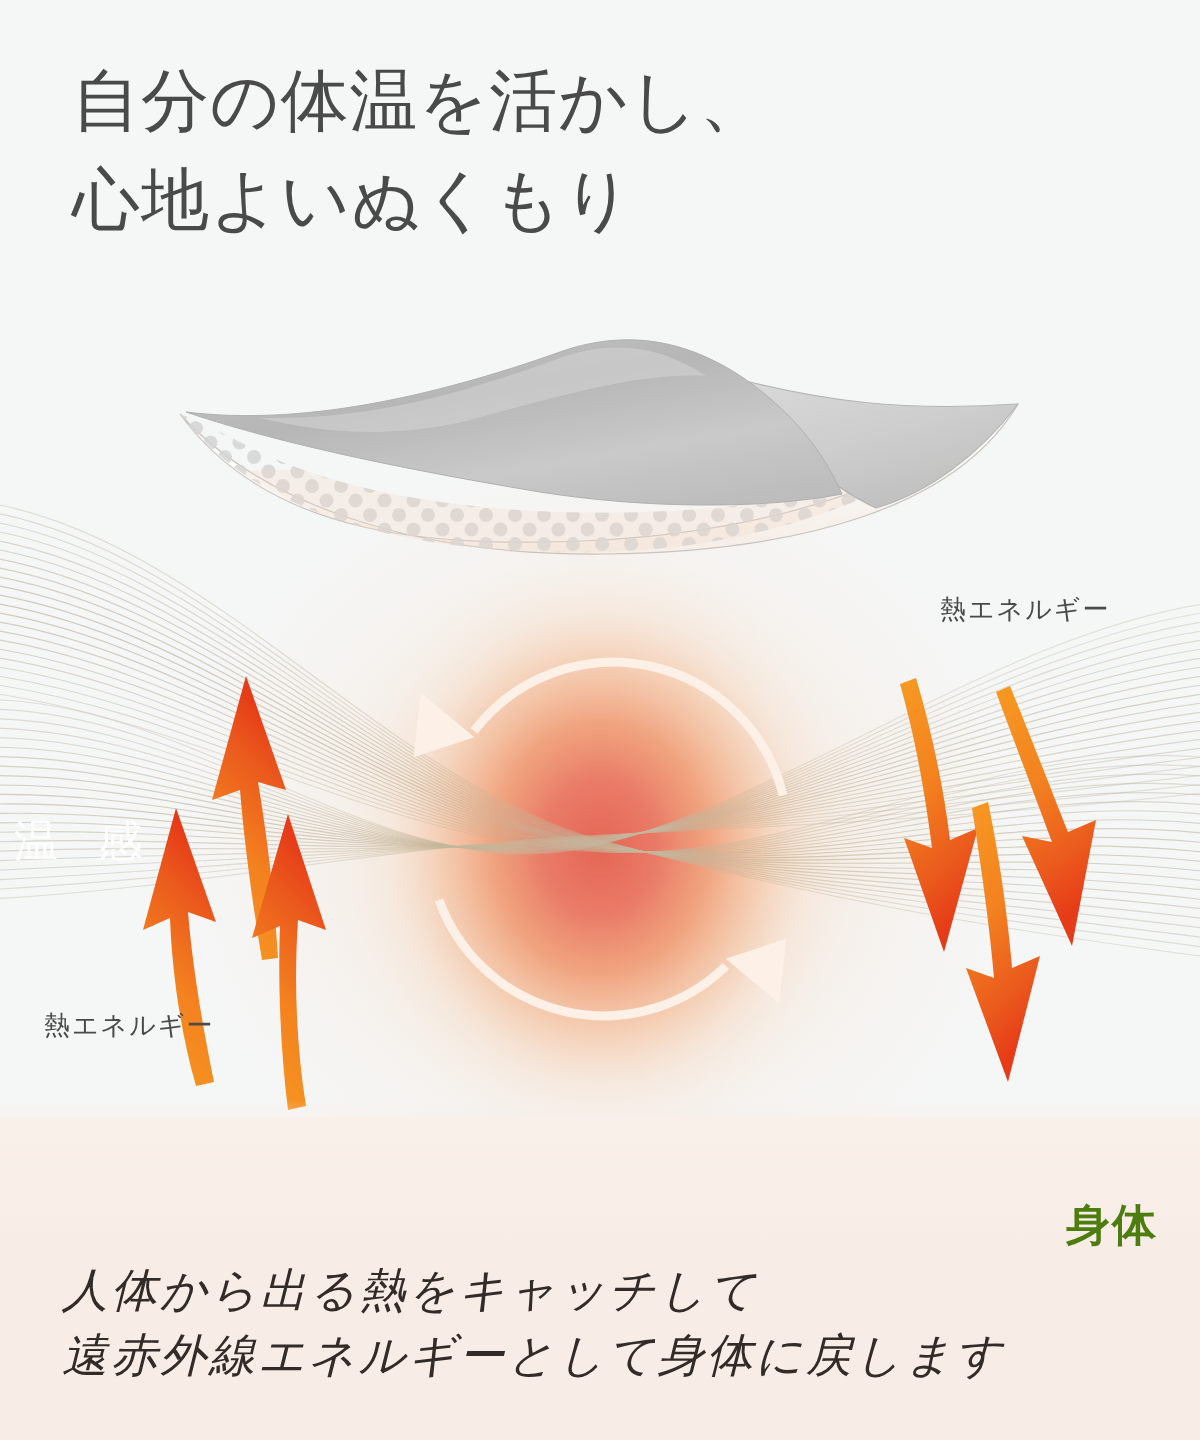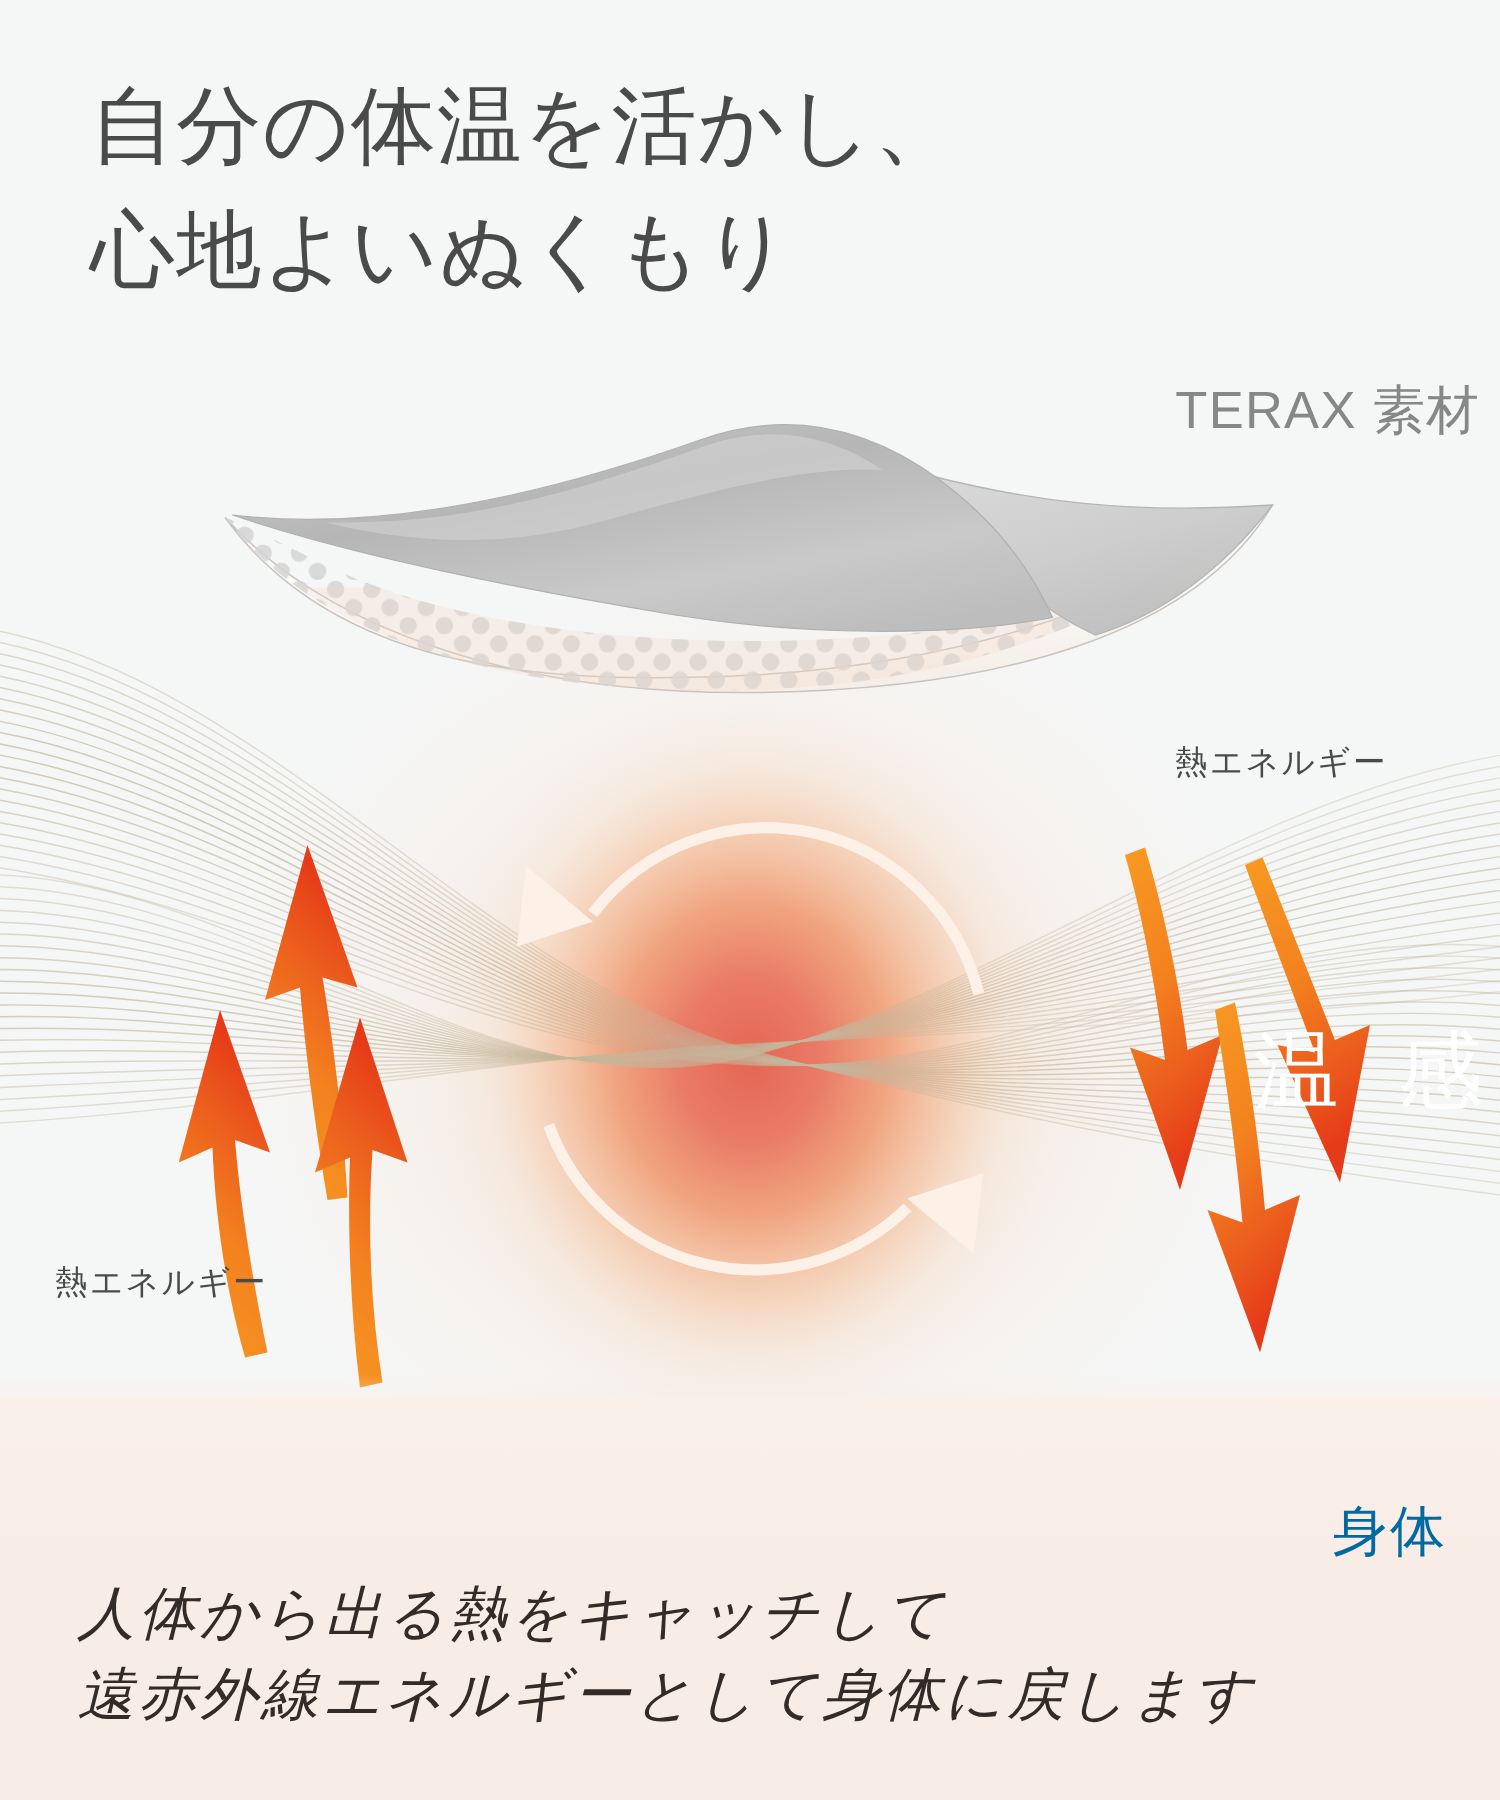--- a/index.html
+++ b/index.html
@@ -39,26 +39,26 @@
   .lbl-heat-right{
     position:absolute;left:940px;top:592px;
     font-size:26px;color:#4a4a4a;letter-spacing:2px;
   }
   .lbl-heat-left{
     position:absolute;left:44px;top:1008px;
     font-size:26px;color:#4a4a4a;letter-spacing:2px;
   }
   .lbl-body{
     position:absolute;right:42px;top:1196px;
-    font-size:44px;color:#0369a1;letter-spacing:2px;font-weight:400;
+    font-size:44px;color:#4d7c0f;letter-spacing:2px;font-weight:700;
   }
   .lbl-onkan{
     position:absolute;left:0;right:0;top:812px;
-    text-align:right;
-    font-size:68px;color:#ffffff;letter-spacing:14px;
+    text-align:left;
+    font-size:44px;color:#ffffff;letter-spacing:14px;
     text-indent:14px;font-weight:400;
   }
 
   
   .bottom-copy{
     position:absolute;left:62px;top:1258px;
     font-family:"Liberation Serif","DejaVu Serif",serif;
     font-size:46px;line-height:1.42;color:#332b28;
     letter-spacing:3px;white-space:pre-line;font-style:italic;
   }
@@ -388,21 +388,20 @@
       <path d="M769 1006 L 734 946 L 798 948 Z" transform="rotate(-20 766 976)"></path>
     </g>
   </svg>
 
   <div class="zone-body-fade"></div>
   <div class="zone-body"></div>
 
   <div class="headline">自分の体温を活かし、
 心地よいぬくもり</div>
 
-  <div class="lbl-terax">TERAX 素材</div>
 
   <div class="lbl-heat-right">熱エネルギー</div>
 
   <div class="lbl-heat-left">熱エネルギー</div>
 
   <div class="lbl-onkan">温 感</div>
 
   <div class="lbl-body">身体</div>
 
   <div class="bottom-copy">人体から出る熱をキャッチして

